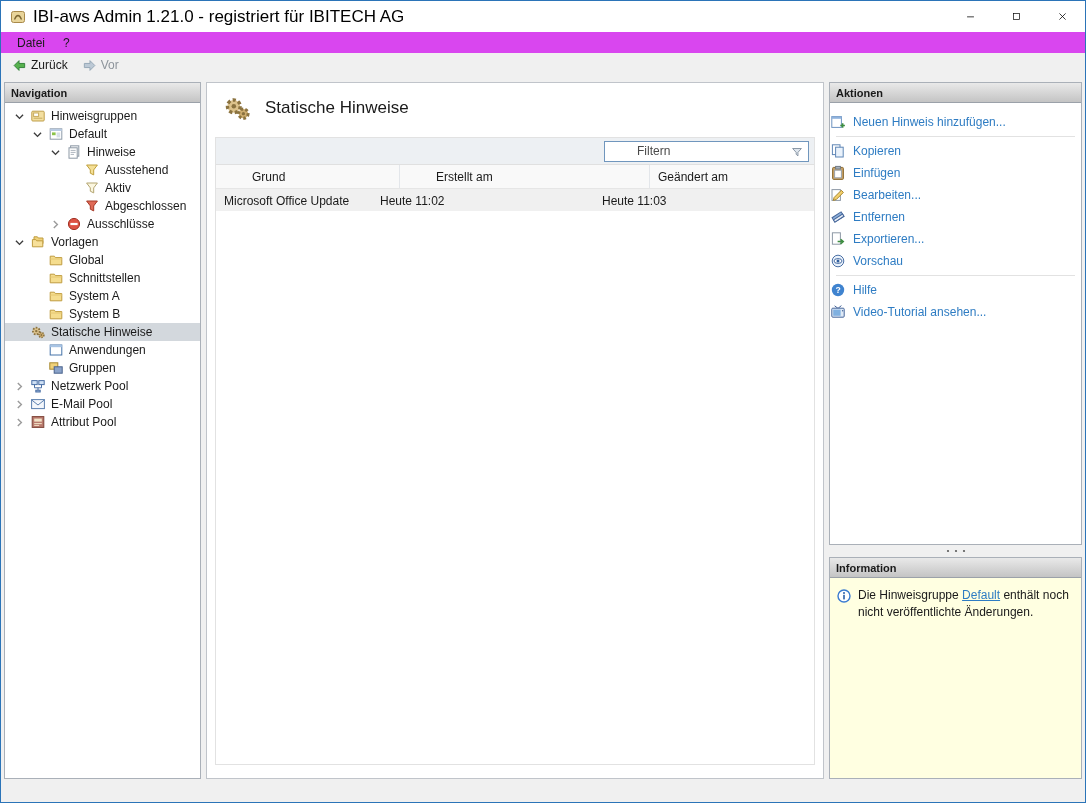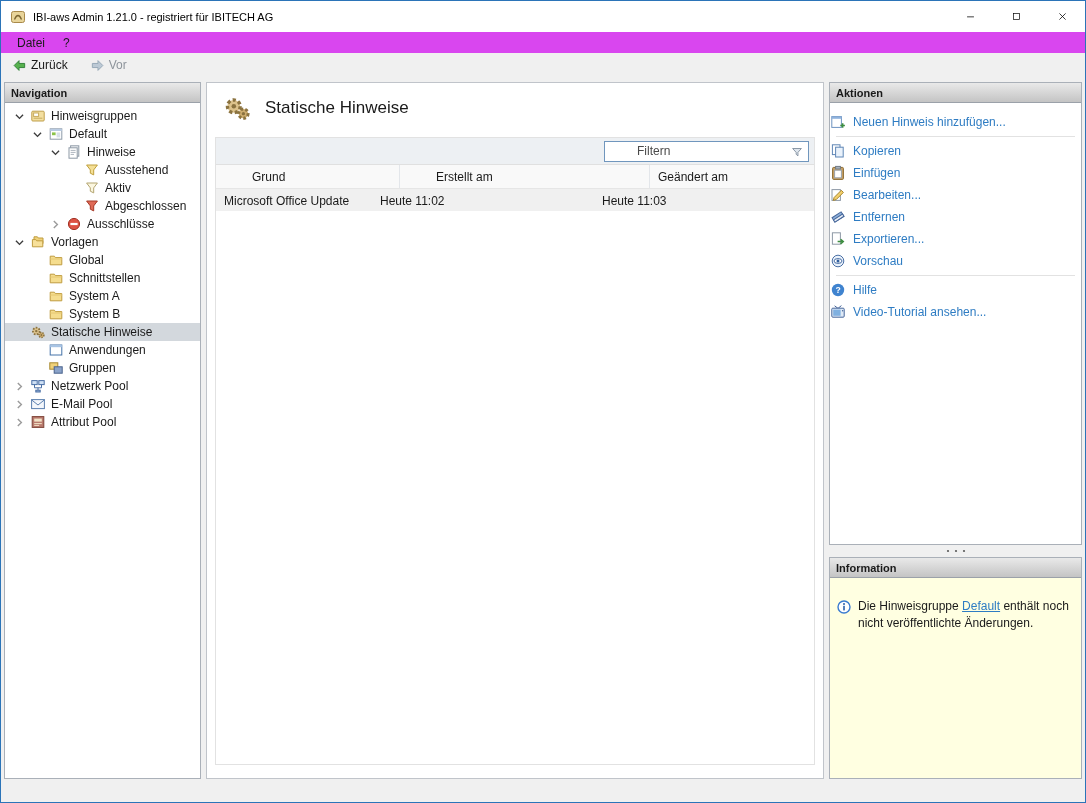--- a/index.html
+++ b/index.html
@@ -4,29 +4,29 @@
 <style>
   * { margin:0; padding:0; box-sizing:border-box; }
   html,body { width:1086px; height:803px; }
   body { font-family:"Liberation Sans", sans-serif; font-size:12px; color:#1a1a1a; background:#fff; }
   .window { width:1086px; height:803px; border:1px solid #2b74b8; background:#f0f0f0;
             position:relative; display:flex; flex-direction:column; overflow:hidden; }
 
   
   .titlebar { height:31px; background:#fff; display:flex; align-items:center; padding-left:9px; flex:0 0 auto; }
   .app-logo { width:17px; height:17px; margin-right:7px; }
-  .title-text { font-size:11px; color:#000; }
+  .title-text { font-size:17px; color:#000; }
   .win-controls { margin-left:auto; display:flex; height:100%; }
   .win-btn { width:46px; display:flex; align-items:center; justify-content:center; cursor:default; }
   .win-btn .icon { width:11px; height:11px; }
 
   
   .menubar { height:21px; background:#d946ef; display:flex; align-items:center; padding-left:7px; flex:0 0 auto; }
   .menu-item { padding:2px 9px; }
-  .toolbar { height:24px; background:#f0f0f0; display:flex; align-items:center; padding-left:5px; gap:10px; flex:0 0 auto; }
+  .toolbar { height:24px; background:#f0f0f0; display:flex; align-items:center; padding-left:5px; gap:2px; flex:0 0 auto; }
   .tool-btn { display:flex; align-items:center; gap:4px; padding:2px 6px; }
   .tool-btn .icon { width:15px; height:15px; }
   .tool-btn.disabled .tool-label { color:#8d949b; }
 
   
   .main { display:flex; gap:5px; margin:5px 3px 0; height:697px; flex:0 0 auto; min-height:0; }
   .panel { background:#fff; border:1px solid #aab0b8; display:flex; flex-direction:column; overflow:hidden; }
   .panel-header { height:20px; flex:0 0 20px; background:linear-gradient(#e9e9e9,#c4c4c4);
                   border-bottom:1px solid #9ba1a9; font-weight:bold; font-size:11px;
                   padding:4px 6px 0; color:#1a1a1a; }
@@ -67,21 +67,21 @@
   
   .right-col { width:253px; flex:0 0 253px; display:flex; flex-direction:column; }
   .actions-panel { height:463px; flex:0 0 463px; }
   .actions-list { padding-top:8px; }
   .action-item { height:22px; display:flex; align-items:center; gap:7px; 
                  color:#2e7cc3; cursor:pointer; white-space:nowrap; }
   .action-sep { border-top:1px solid #e2e2e2; margin:3px 6px; }
   .splitter { height:12px; flex:0 0 12px; display:flex; align-items:center; justify-content:center; }
   .dots { width:24px; height:6px; }
   .info-panel { flex:1; }
-  .info-body { flex:1; background:#ffffe1; padding:20px 6px; display:flex; gap:6px; align-items:flex-start; }
+  .info-body { flex:1; background:#ffffe1; padding:9px 6px; display:flex; gap:6px; align-items:flex-start; }
   .info-body > .icon { margin-top:1px; }
   .info-text { line-height:1.4; color:#1a1a1a; }
   .info-link { color:#2e7cc3; text-decoration:underline; cursor:pointer; }
 
   .resize-grip { position:absolute; right:3px; bottom:2px; width:14px; height:14px; }
 </style>
 </head>
 <body>
 
 <div class="window">

